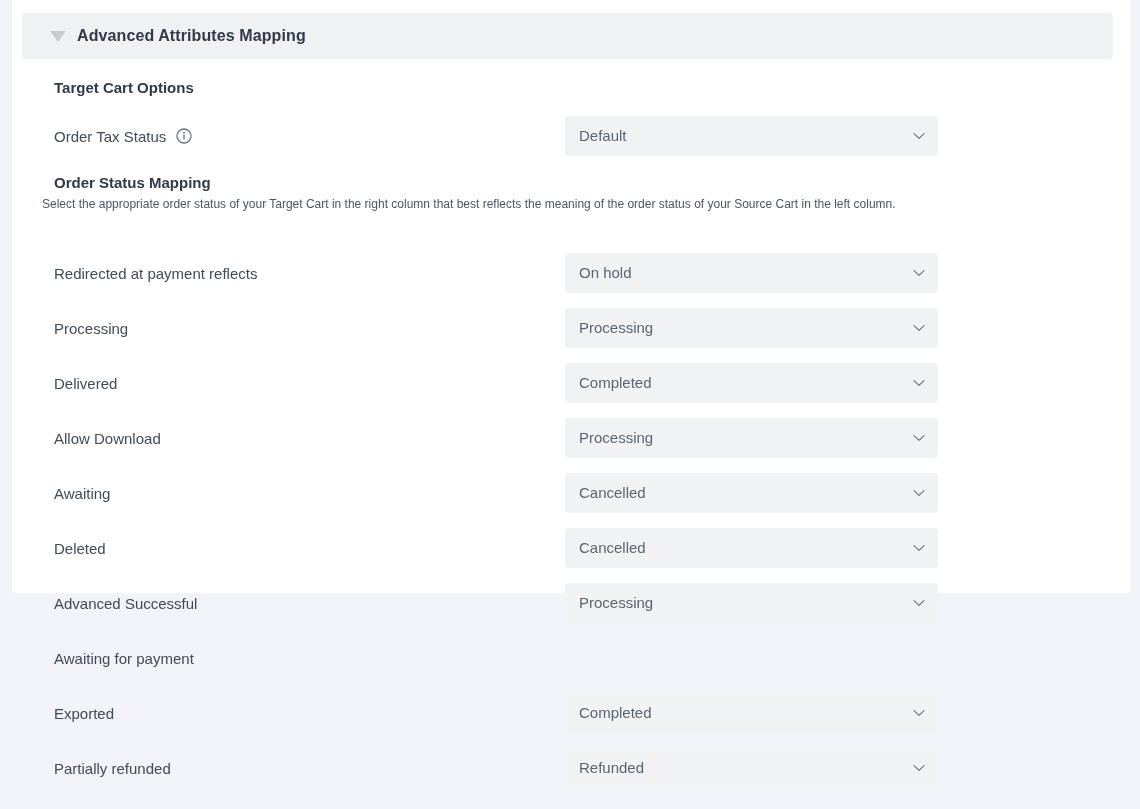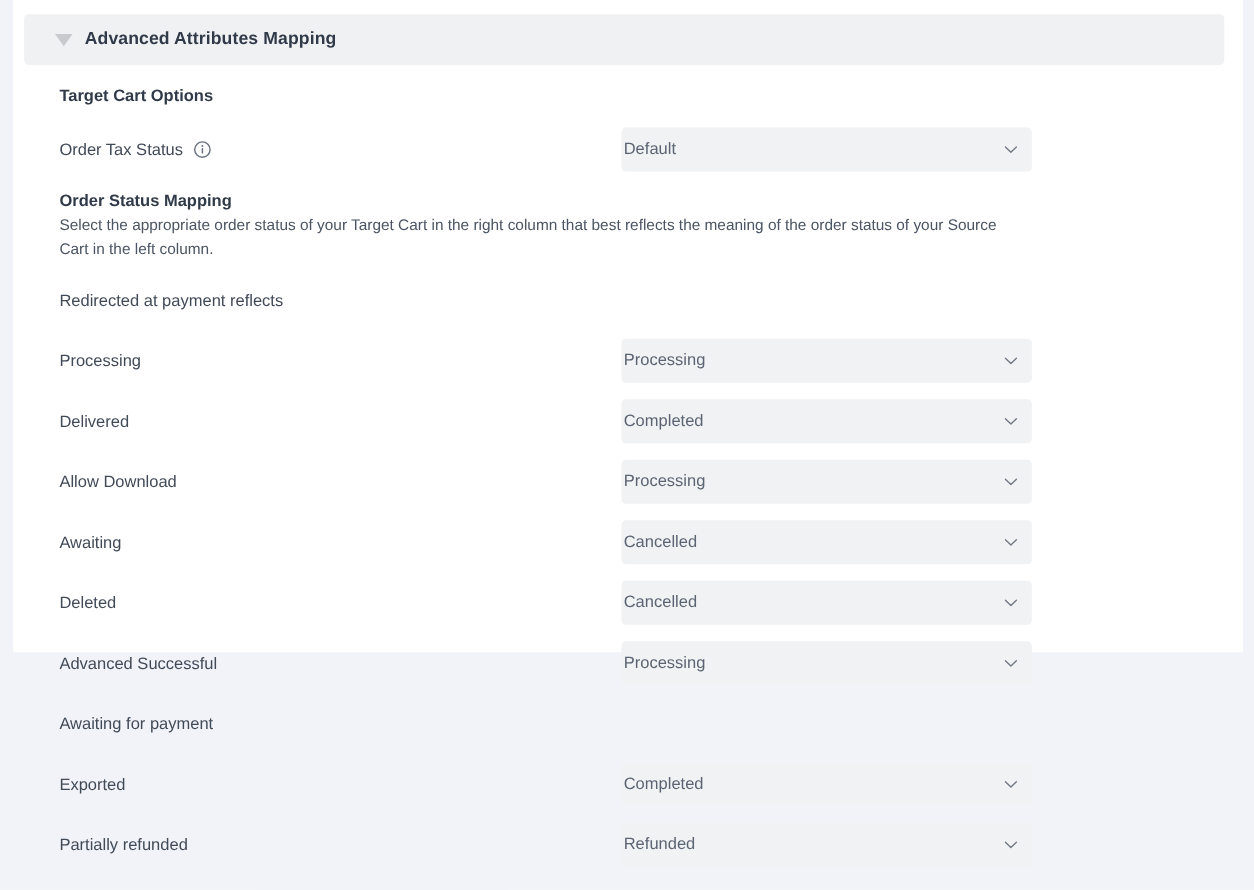--- a/index.html
+++ b/index.html
@@ -67,23 +67,23 @@
   .section-title {
     position: absolute;
     left: 42px;
     font-size: 15px;
     font-weight: bold;
     color: #303a48;
   }
 
   .section-desc {
     position: absolute;
-    left: 42px;
+    left: 30px;
     width: 880px;
-    font-size: 14px;
+    font-size: 12px;
     color: #4b5563;
     line-height: 21.5px;
   }
 
   
   .field-row {
     position: absolute;
     left: 0;
     width: 1118px;
     height: 40px;
@@ -115,21 +115,21 @@
     top: 0;
     width: 373px;
     height: 40px;
   }
   .select-box {
     width: 100%;
     height: 100%;
     background: #f1f2f4;
     border: none;
     border-radius: 4px;
-    padding: 0 34px 0 2px;
+    padding: 0 34px 0 14px;
     font-family: "Liberation Sans", sans-serif;
     font-size: 15px;
     color: #5b6472;
     appearance: none;
     -webkit-appearance: none;
     -moz-appearance: none;
     cursor: pointer;
     outline: none;
     line-height: 40px;
   }
@@ -181,20 +181,25 @@
       </div>
     </div>
 
     <div class="section-title" style="top: 115px;">Order Status Mapping</div>
 
     <div class="section-desc" style="top: 135px;">Select the appropriate order status of your Target Cart in the right column that best reflects the meaning of the order status of your Source Cart in the left column.</div>
 
     <div id="mapping-rows">
         <div class="field-row" style="top: 194px;">
           <div class="field-label">Redirected at payment reflects</div>
+          <div class="select-wrap"><select class="select-box"><option>On hold</option><option>Processing</option><option>Completed</option><option>Cancelled</option><option>Pending payment</option><option>Refunded</option></select><span class="select-chevron">
+              <svg width="12" height="8" viewBox="0 0 12 8" aria-hidden="true">
+                <path d="M1 1.6 L6 6.4 L11 1.6" fill="none" stroke="#707883" stroke-width="1.25" stroke-linecap="round" stroke-linejoin="round"></path>
+              </svg>
+            </span></div>
         </div>
         <div class="field-row" style="top: 249px;">
           <div class="field-label">Processing</div>
           <div class="select-wrap"><select class="select-box"><option>On hold</option><option selected="">Processing</option><option>Completed</option><option>Cancelled</option><option>Pending payment</option><option>Refunded</option></select><span class="select-chevron">
               <svg width="12" height="8" viewBox="0 0 12 8" aria-hidden="true">
                 <path d="M1 1.6 L6 6.4 L11 1.6" fill="none" stroke="#707883" stroke-width="1.25" stroke-linecap="round" stroke-linejoin="round"></path>
               </svg>
             </span></div>
         </div>
         <div class="field-row" style="top: 304px;">

